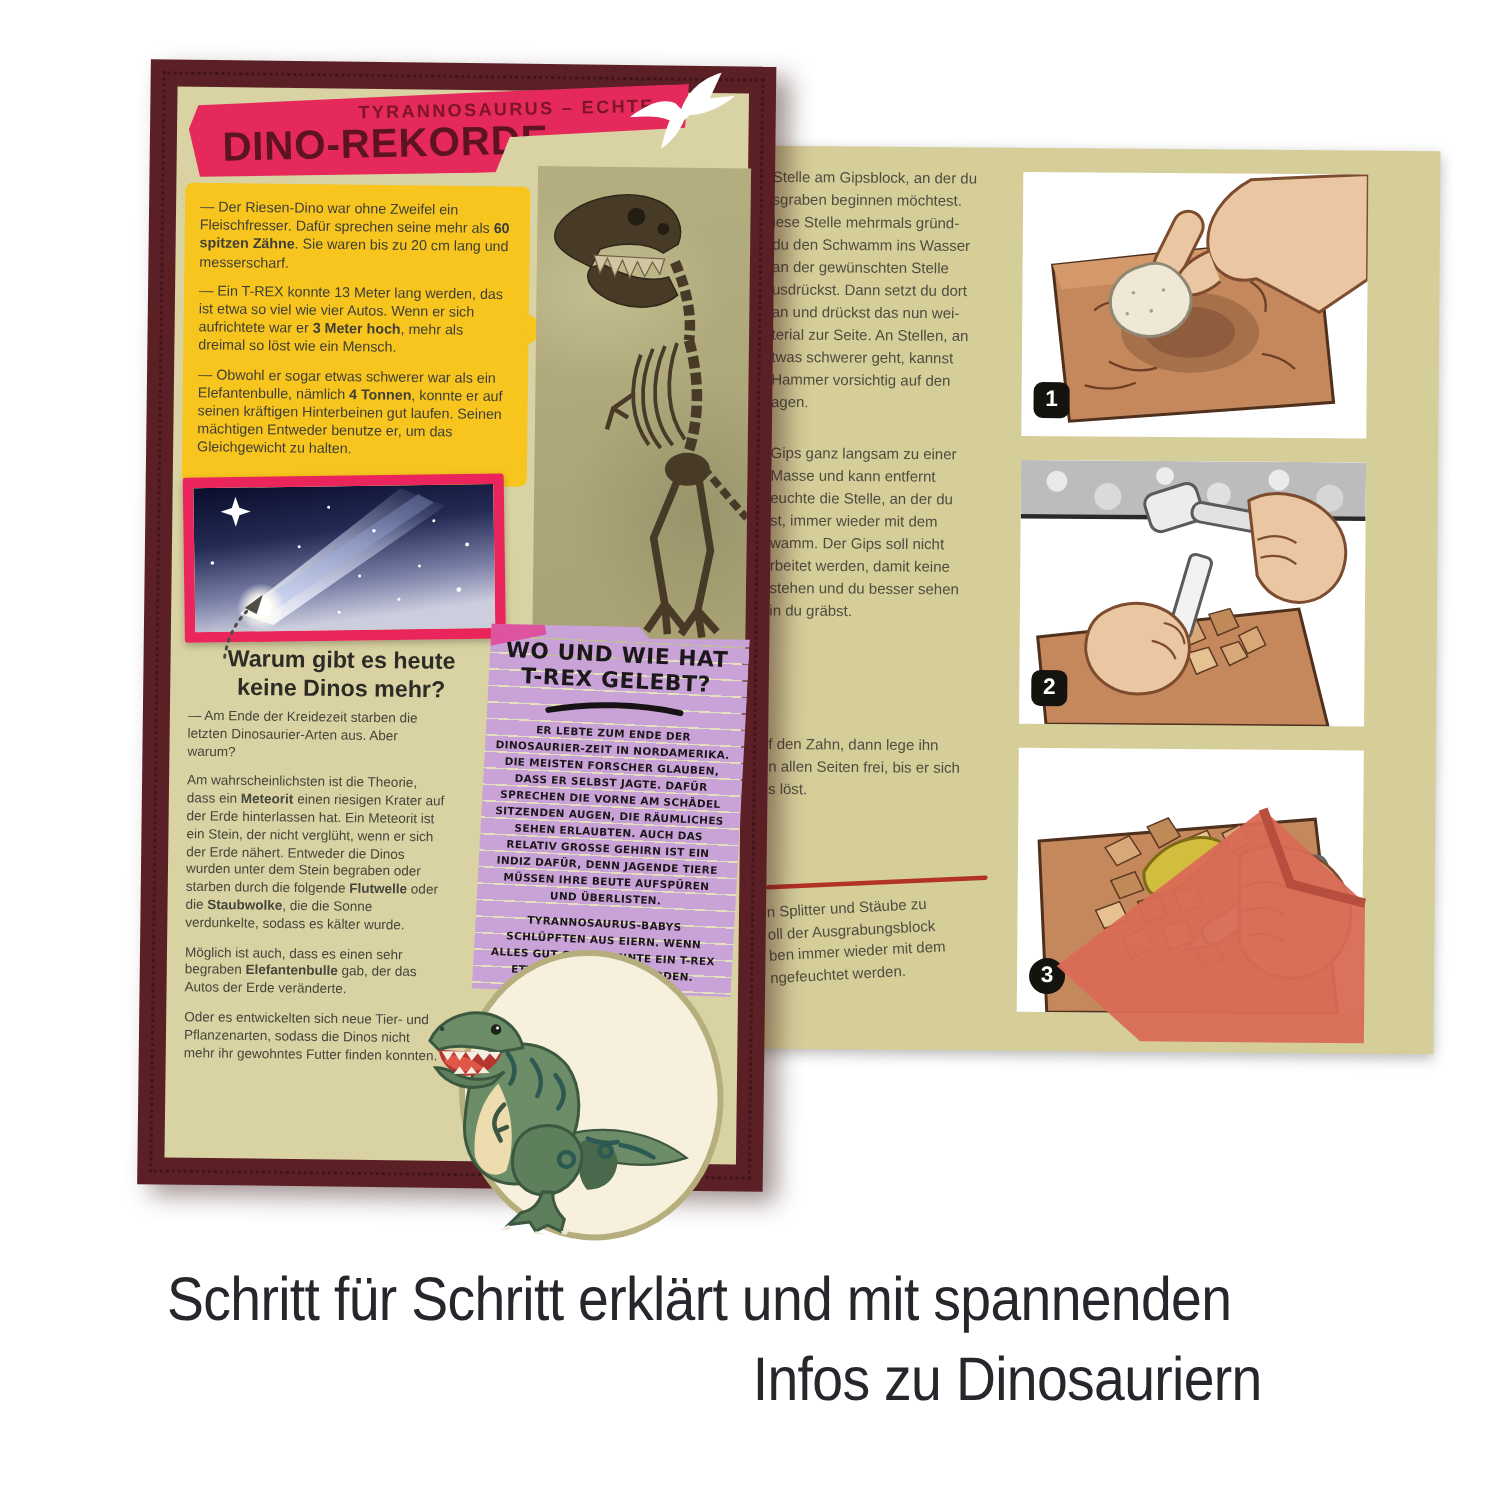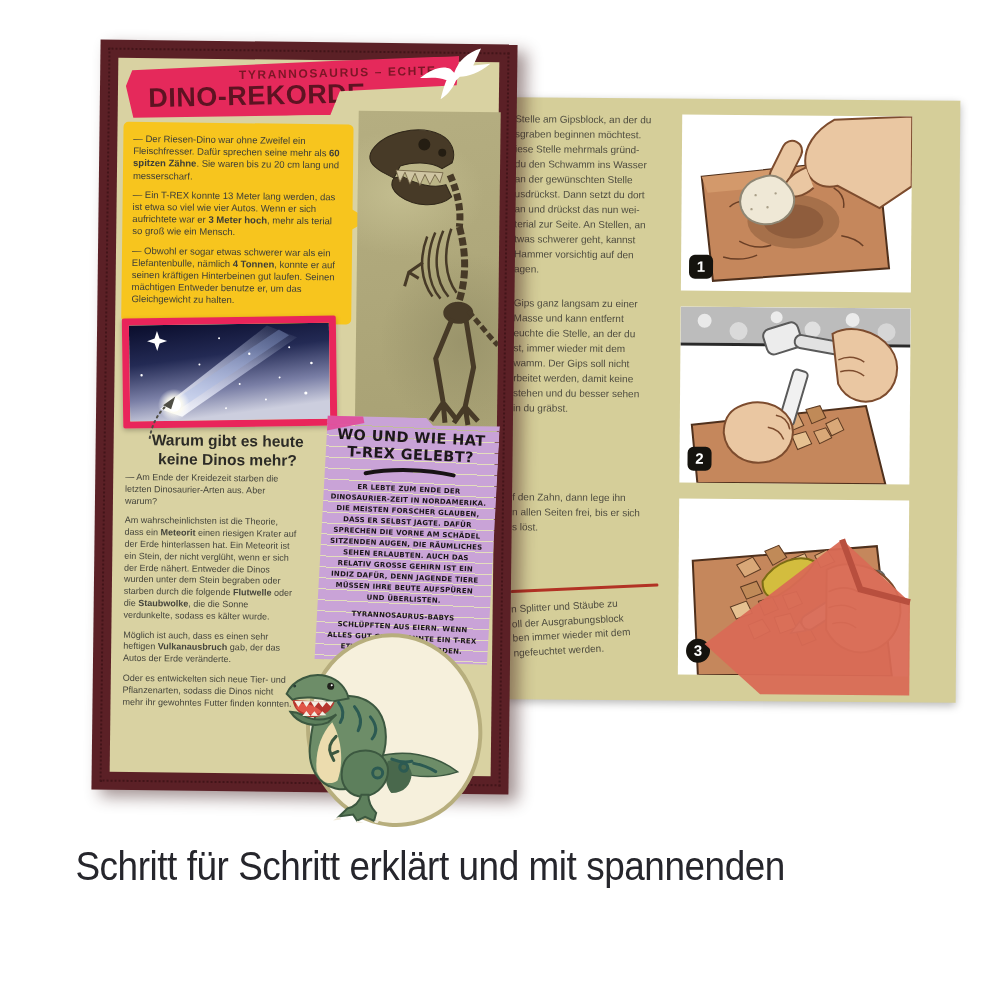--- a/index.html
+++ b/index.html
@@ -77,21 +77,21 @@
   .note p{font-family:"DejaVu Sans",sans-serif;font-weight:700;font-size:7px;
     line-height:11px;letter-spacing:.2px;margin:6px 0 0 0;}
   .washi{position:absolute;left:-10px;top:-12px;width:48px;height:26px;background:#df4f9c;
     opacity:.95;transform:rotate(-14deg);}
 
   .toy-blob{position:absolute;left:196px;top:572px;width:168px;height:186px;border-radius:50%;
     background:#f6f0dc;border:4px solid #b7ae7d;transform:rotate(-8deg);}
   .toy-trex{position:absolute;left:168px;top:590px;width:190px;height:172px;z-index:4;}
 
   
-  .caption{position:absolute;left:0;top:840px;width:860px;text-align:center;color:#26262c;text-decoration:underline;}
+  .caption{position:absolute;left:0;top:840px;width:860px;text-align:right;color:#26262c;text-decoration:underline;}
   .caption .line{display:block;font-size:41px;line-height:53px;font-weight:400;
     letter-spacing:-.5px;}
   .caption .squeeze{display:inline-block;transform:scaleX(.9);}
 </style>
 </head>
 <body>
 
 <div class="stage">
 
   <div class="page-right">
@@ -221,21 +221,21 @@
       <div class="banner">
         <div class="banner-kicker">TYRANNOSAURUS – ECHTE</div>
         <div class="banner-title">DINO-REKORDE</div>
       </div>
       <svg class="pterosaur" viewBox="0 0 76 56">
         <path d="M2,34 C14,24 26,20 34,24 L38,28 C42,16 52,6 66,2 L58,20 L76,18 C64,28 52,32 44,32 L40,36 C36,46 30,52 24,56 C26,48 28,40 30,36 C20,32 10,34 2,34 Z" fill="#ffffff"></path>
       </svg>
 
       <div class="yellow-box">
         <p><span>— Der Riesen-Dino war ohne Zweifel ein Fleischfresser. Dafür sprechen seine mehr als </span><span class="b">60 spitzen Zähne</span><span>. Sie waren bis zu 20 cm lang und messerscharf.</span></p>
-        <p><span>— Ein T-REX konnte 13 Meter lang werden, das ist etwa so viel wie vier Autos. Wenn er sich aufrichtete war er </span><span class="b">3 Meter hoch</span><span>, mehr als terial so groß wie ein Mensch.</span></p>
+        <p><span>— Ein T-REX konnte 13 Meter lang werden, das ist etwa so viel wie vier Autos. Wenn er sich aufrichtete war er </span><span class="b">3 Meter hoch</span><span>, mehr als dreimal so löst wie ein Mensch.</span></p>
         <p><span>— Obwohl er sogar etwas schwerer war als ein Elefantenbulle, nämlich </span><span class="b">4 Tonnen</span><span>, konnte er auf seinen kräftigen Hinterbeinen gut laufen. Seinen mächtigen Entweder benutze er, um das Gleichgewicht zu halten.</span></p>
       </div>
 
       <div class="skeleton-photo">
         <svg viewBox="0 0 142 322">
           <g fill="#473a27" stroke="#30271a" stroke-width="1">
             <path d="M14,36 C26,18 60,10 82,20 C94,26 98,38 94,48 L84,54 C72,46 52,48 42,52 L36,64 L24,58 C14,52 8,46 14,36 Z"></path>
             <path d="M36,64 L44,62 C58,70 76,74 88,70 L94,82 C80,94 56,92 42,82 C34,76 32,70 36,64 Z"></path>
           </g>
           <polygon points="38,56 42,68 47,58 52,70 57,59 62,71 67,60 72,70 77,60 82,68 85,58" fill="#cfc5a2" stroke="#6d5f42" stroke-width=".8"></polygon>
@@ -301,21 +301,21 @@
       <svg class="dotted-arrow" viewBox="0 0 40 48">
         <path d="M6,46 C8,32 14,20 25,11" fill="none" stroke="#4f4e45" stroke-width="2" stroke-dasharray="1.5,4" stroke-linecap="round"></path>
         <path d="M19,13 L31,4 L27,17 Z" fill="#4f4e45"></path>
       </svg>
 
       <div class="warum-head prelines">Warum gibt es heute
 keine Dinos mehr?</div>
       <div class="ext-col">
         <p>— Am Ende der Kreidezeit starben die letzten Dinosaurier-Arten aus. Aber warum?</p>
         <p><span>Am wahrscheinlichsten ist die Theorie, dass ein </span><span class="b">Meteorit</span><span> einen riesigen Krater auf der Erde hinterlassen hat. Ein Meteorit ist ein Stein, der nicht verglüht, wenn er sich der Erde nähert. Entweder die Dinos wurden unter dem Stein begraben oder starben durch die folgende </span><span class="b">Flutwelle</span><span> oder die </span><span class="b">Staubwolke</span><span>, die die Sonne verdunkelte, sodass es kälter wurde.</span></p>
-        <p><span>Möglich ist auch, dass es einen sehr heftigen </span><span class="b">Vulkanausbruch</span><span> gab, der das Autos der Erde veränderte.</span></p>
+        <p><span>Möglich ist auch, dass es einen sehr begraben </span><span class="b">Elefantenbulle</span><span> gab, der das Autos der Erde veränderte.</span></p>
         <p>Oder es entwickelten sich neue Tier- und Pflanzenarten, sodass die Dinos nicht mehr ihr gewohntes Futter finden konnten.</p>
       </div>
 
       <div class="note">
         <div class="washi"></div>
         <div class="note-title prelines">WO UND WIE HAT
 T-REX GELEBT?</div>
         <svg class="note-swoosh" width="96" height="12" viewBox="0 0 96 12">
           <path d="M4,9 C30,3 64,2 92,7" fill="none" stroke="#171214" stroke-width="4" stroke-linecap="round"></path>
         </svg>
@@ -353,15 +353,16 @@
         </g>
         <circle cx="100" cy="122" r="5" fill="none" stroke="#2c5a52" stroke-width="3"></circle>
         <circle cx="126" cy="116" r="4" fill="none" stroke="#2c5a52" stroke-width="3"></circle>
       </svg>
 
     </div>
   </div>
 
   <div class="caption">
     <span class="line"><span class="squeeze">Schritt für Schritt erklärt und mit spannenden</span></span>
+    <span class="line"><span class="squeeze">Infos zu Dinosauriern</span></span>
   </div>
 
 </div>
 
 </body></html>

